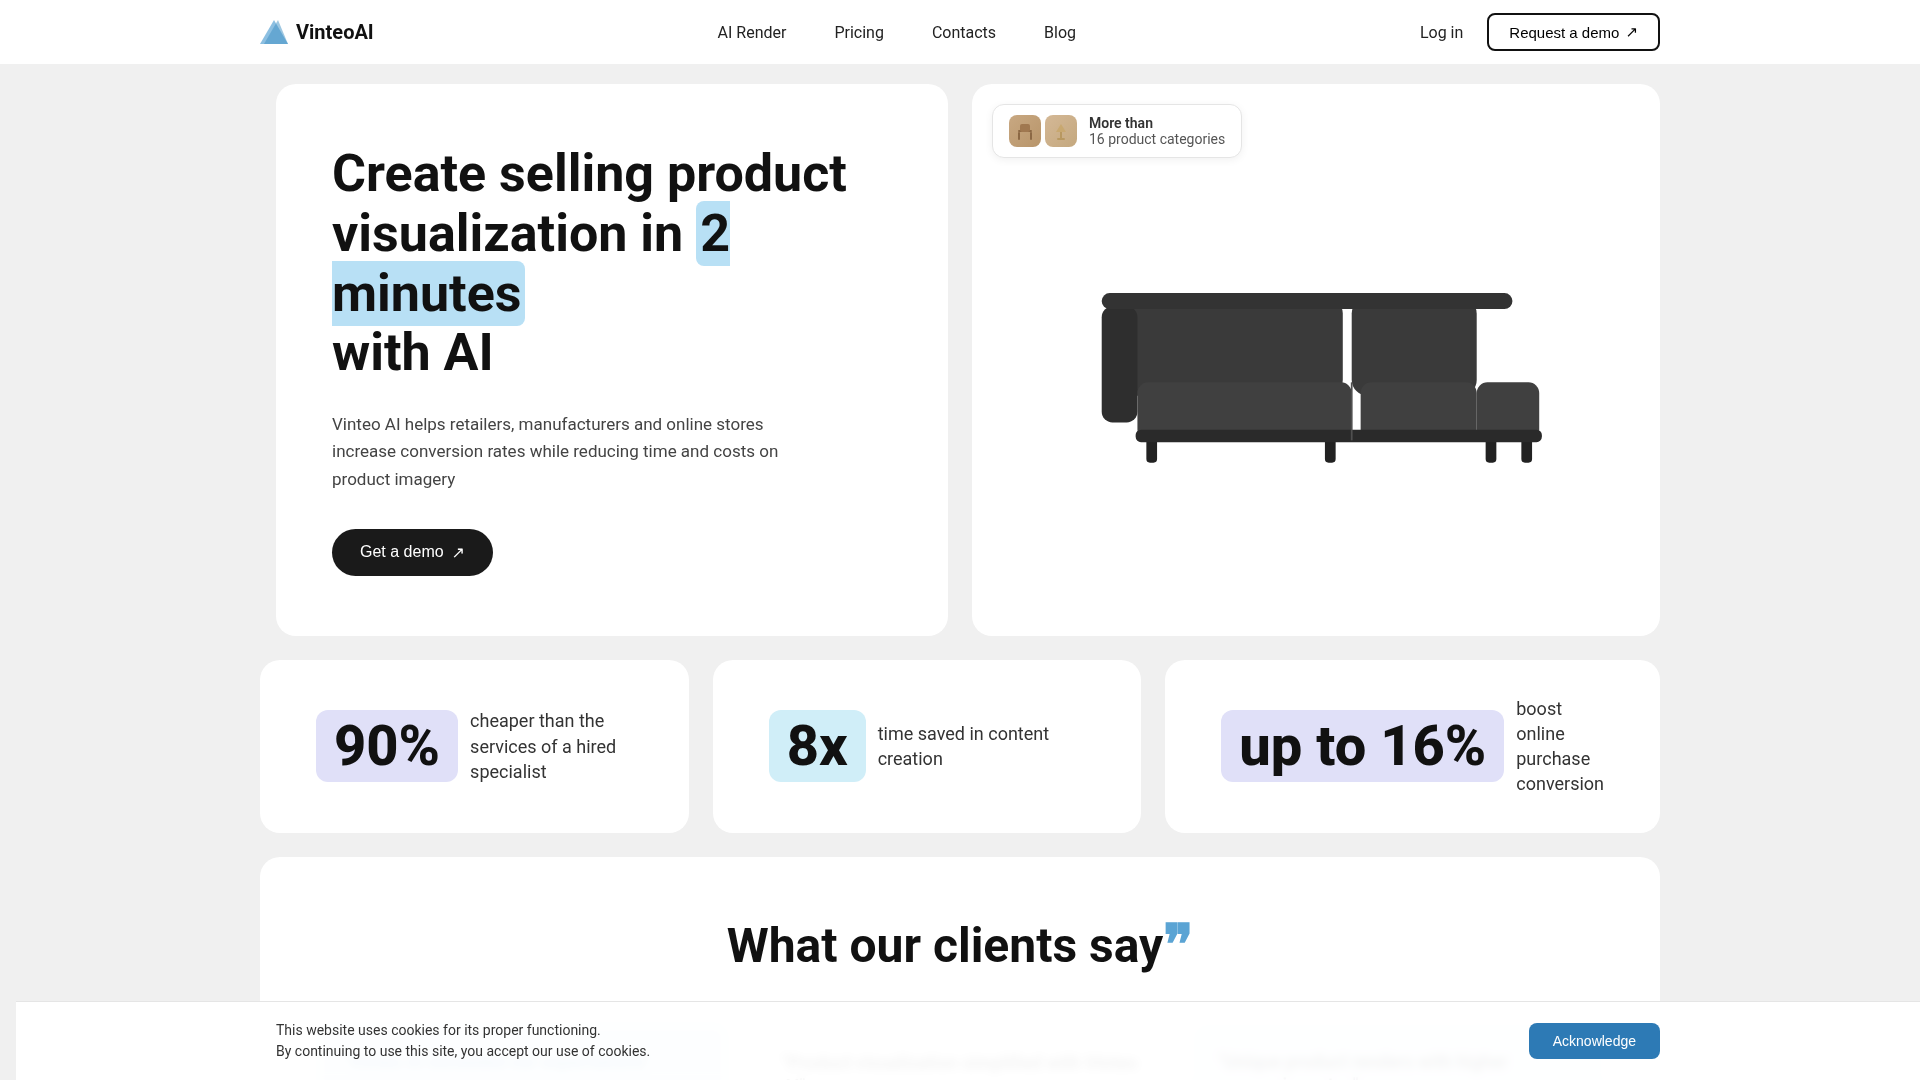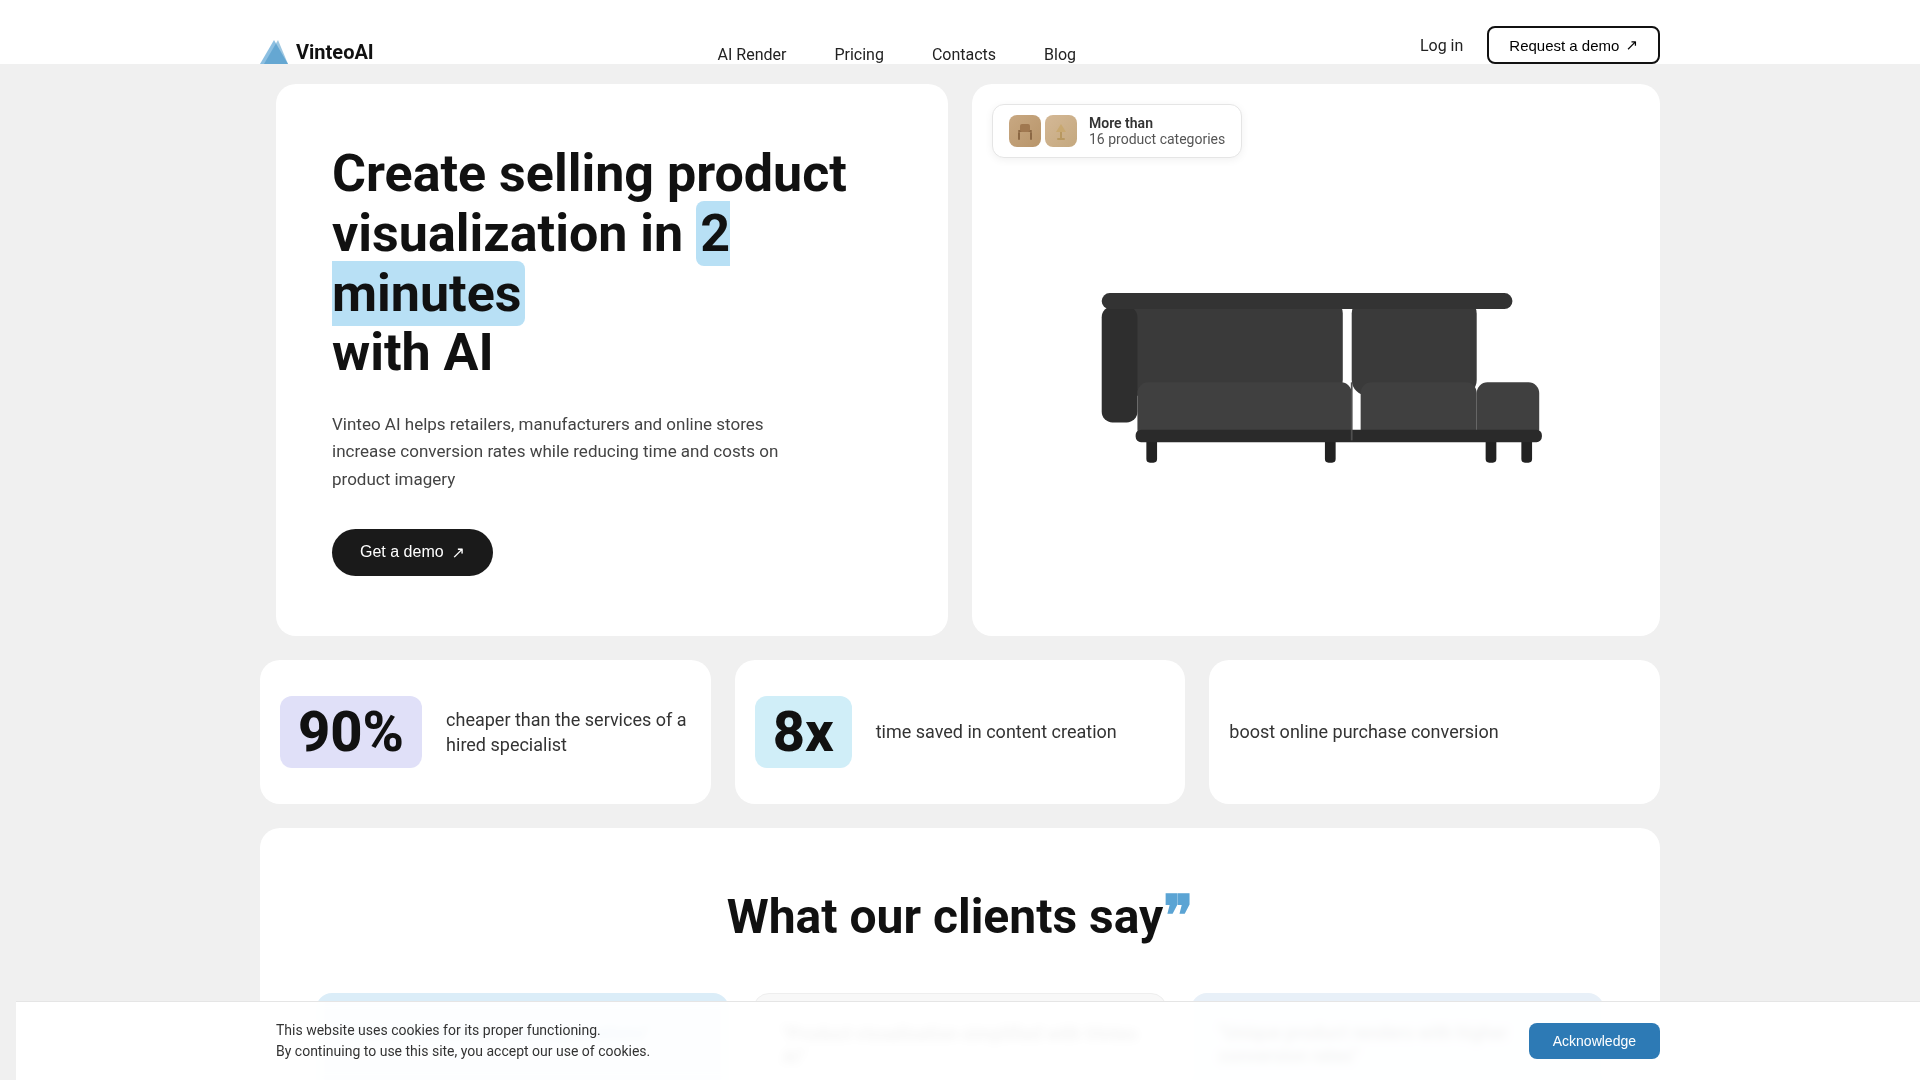--- a/index.html
+++ b/index.html
@@ -8,21 +8,21 @@
       background: #f0f0f0;
       width: 1920px;
       min-height: 1080px;
       overflow-x: hidden;
     }
 
     
     nav {
       background: #fff;
       display: flex;
-      align-items: flex-end;
+      align-items: center;
       justify-content: space-between;
       padding: 0 260px;
       height: 64px;
       position: relative;
       z-index: 10;
     }
     .nav-logo {
       display: flex;
       align-items: center;
       gap: 8px;
@@ -205,24 +205,24 @@
     .stats-section {
       display: grid;
       grid-template-columns: 1fr 1fr 1fr;
       gap: 24px;
       margin-bottom: 24px;
     }
 
     .stat-card {
       background: #fff;
       border-radius: 20px;
-      padding: 36px 20px;
-      display: flex;
-      align-items: center;
-      gap: 24px;
+      padding: 36px 56px;
+      display: flex;
+      align-items: center;
+      gap: 12px;
     }
 
     .stat-number {
       font-size: 56px;
       font-weight: 800;
       color: #111;
       white-space: nowrap;
       background: #e8e0f5;
       border-radius: 12px;
       padding: 8px 18px;
@@ -437,20 +437,23 @@
     </div>
 
     <div class="stat-card">
       <div class="stat-number cyan">
         <span>8x</span>
       </div>
       <span class="stat-desc">time saved in content creation</span>
     </div>
 
     <div class="stat-card">
+      <div class="stat-number purple">
+        <span>up to 16%</span>
+      </div>
       <span class="stat-desc">boost online purchase conversion</span>
     </div>
 
   </div>
 
   <div class="clients-section">
     <div class="clients-header">
       <h2 class="clients-title">
         <span>What our clients say</span>
         <span class="quote-decoration">❞</span>

